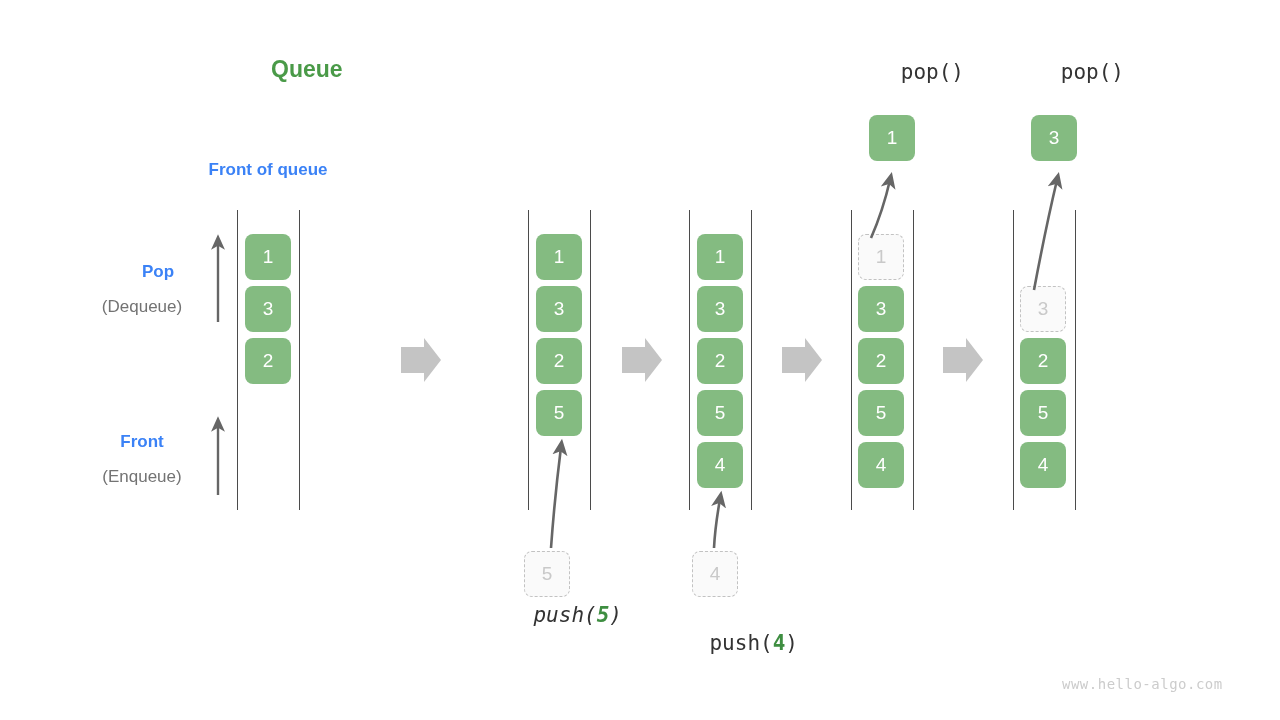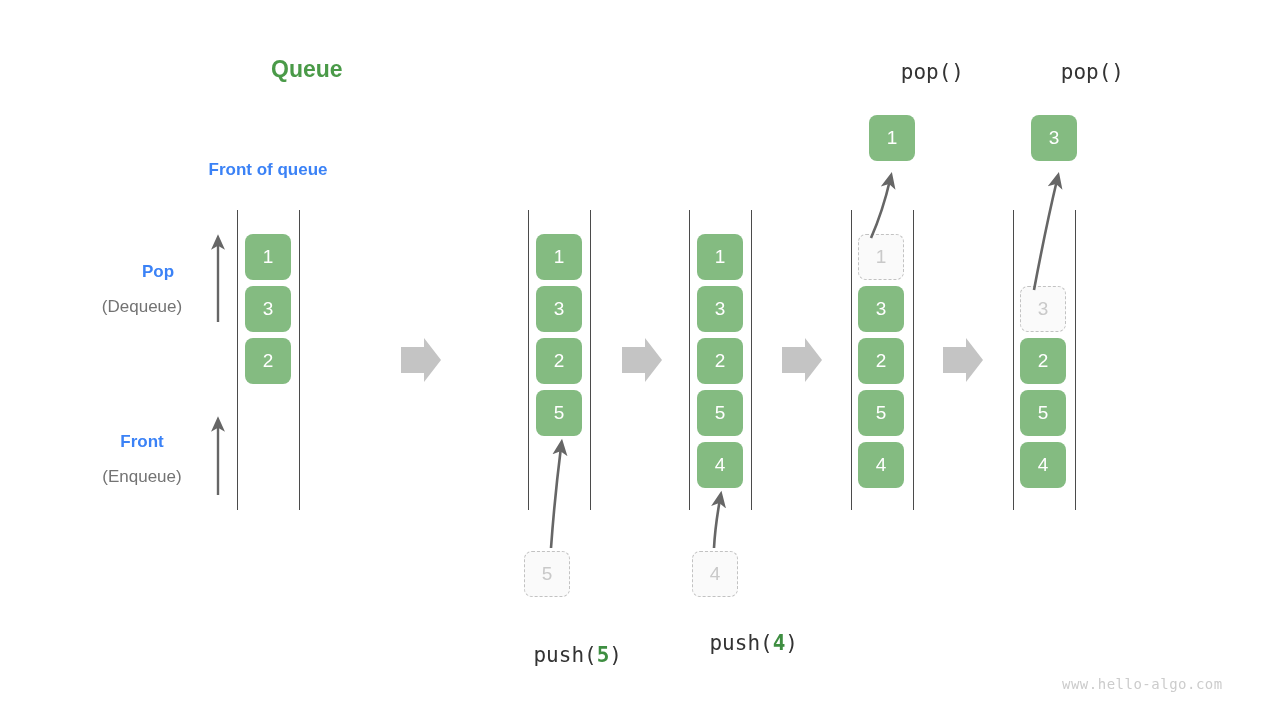--- a/index.html
+++ b/index.html
@@ -62,21 +62,21 @@
     font-family: "DejaVu Sans Mono", "Liberation Mono", monospace;
     font-size: 21px;
     color: #333333;
     white-space: nowrap;
     text-align: right;
   }
   .mono-label .hl { color: #3e8e41; font-weight: bold; }
 
   .pop-call-1 { left: 836px; top: 60px; width: 128px; }
   .pop-call-2 { left: 996px; top: 60px; width: 128px; }
-  .push-call-1 { left: 494px; top: 643px; width: 128px; }
+  .push-call-1 { left: 494px; top: 603px; width: 128px; font-style: italic; }
   .push-call-2 { left: 670px; top: 631px; width: 128px; }
 
   
   .rail {
     width: 1px;
     background: #4b4b4b;
     top: 210px;
     height: 300px;
   }
 

